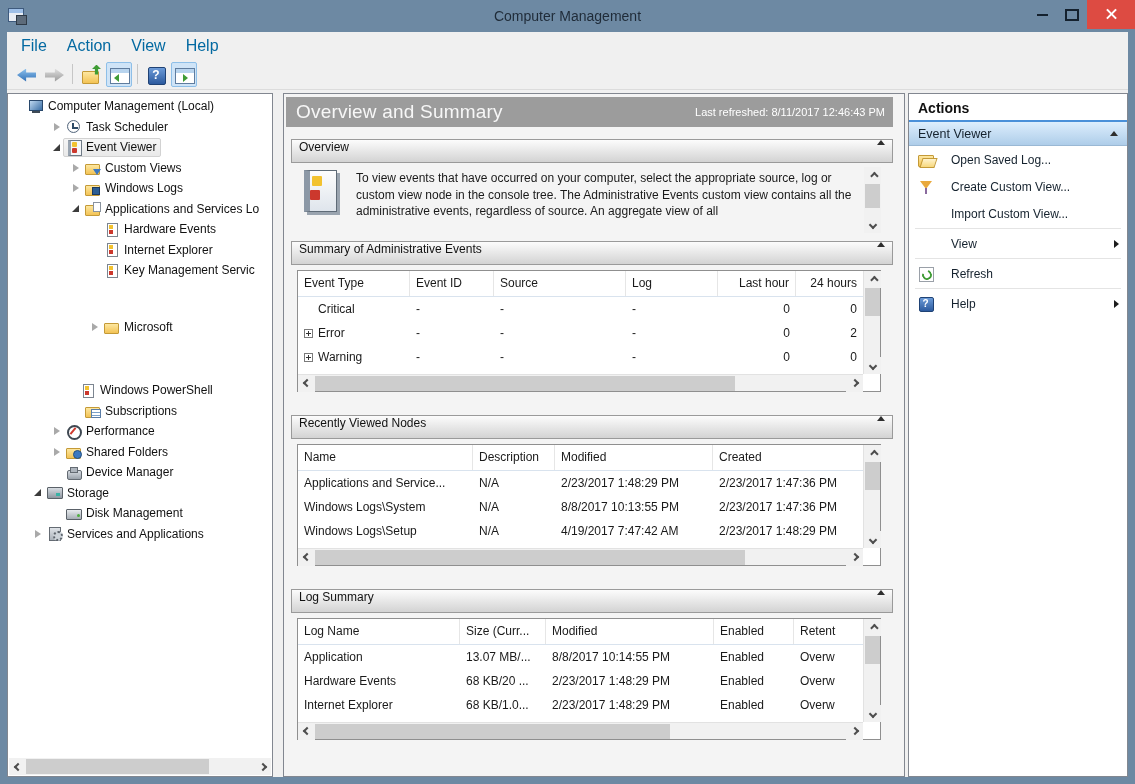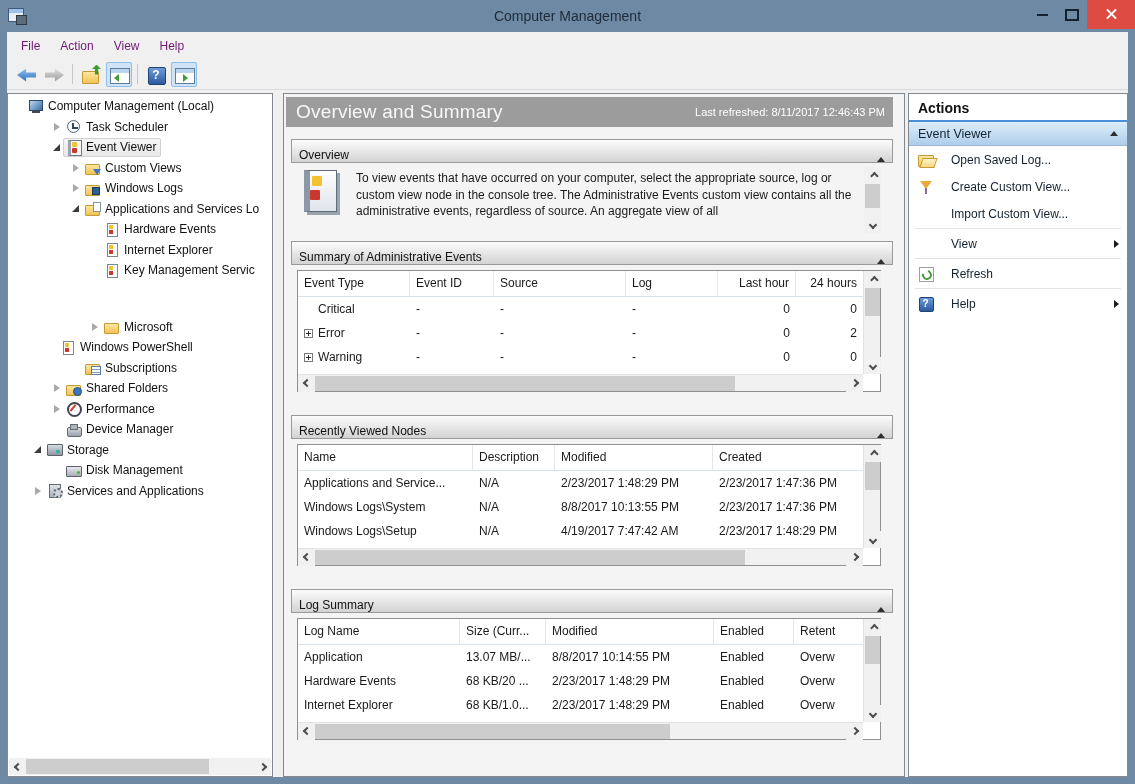--- a/index.html
+++ b/index.html
@@ -17,21 +17,21 @@
   .wc{width:30px;height:29px;display:flex;align-items:center;justify-content:center;position:relative;}
   .wc-min::before{content:"";width:11px;height:2px;background:#14212e;}
   .wc-max::before{content:"";width:10px;height:8px;border:2px solid #14212e;}
   .wc-close{width:48px;background:#dd4b42;}
   .wc-close::before,.wc-close::after{content:"";position:absolute;left:18px;top:13px;width:13px;height:2px;background:#fff;}
   .wc-close::before{transform:rotate(45deg);}
   .wc-close::after{transform:rotate(-45deg);}
 
   
   #menubar{position:absolute;left:7px;top:32px;width:1121px;height:27px;background:#f0f0f0;display:flex;align-items:center;padding-left:4px;}
-  .menu-item{padding:4px 10px;font-size:12px;color:#701a75;}
+  .menu-item{padding:4px 10px;font-size:16px;color:#0369a1;}
   #toolbar{position:absolute;left:7px;top:59px;width:1121px;height:31px;background:#f0f0f0;display:flex;align-items:center;padding-left:5px;border-bottom:1px solid #dcdcdc;}
   .tbtn{width:26px;height:25px;margin:0 1px;position:relative;border:1px solid transparent;border-radius:2px;}
   .tbtn.active{background:#cfe4f7;border-color:#8ebfe8;}
   .tb-sep{width:1px;height:20px;background:#c6c6c6;margin:0 4px;}
   .tb-back::before{content:"";position:absolute;left:3px;top:6px;width:19px;height:13px;
     background:linear-gradient(#8cc0ec,#2d6db5);clip-path:polygon(0 50%,48% 0,48% 30%,100% 30%,100% 70%,48% 70%,48% 100%);}
   .tb-fwd::before{content:"";position:absolute;left:3px;top:6px;width:19px;height:13px;
     background:linear-gradient(#dedede,#989898);clip-path:polygon(100% 50%,52% 0,52% 30%,0 30%,0 70%,52% 70%,52% 100%);}
   .tb-upfolder::before{content:"";position:absolute;left:3px;top:8px;width:15px;height:11px;
     background:linear-gradient(#fde7a0,#f3c355);border:1px solid #c49a37;border-radius:1px;}
@@ -107,21 +107,21 @@
   .chev.right{transform:rotate(-135deg);}
   .hthumb{height:15px;background:#cdcdcd;flex:none;}
   .vthumb{width:15px;margin-left:1px;background:#cdcdcd;flex:none;}
 
   
   #center-header{position:absolute;left:2px;right:11px;top:3px;height:30px;background:#9c9c9c;color:#f7f7f7;
     display:flex;align-items:center;padding:0 8px 0 10px;}
   #center-title{font-size:19px;letter-spacing:.2px;}
   #last-refreshed{margin-left:auto;font-size:11px;color:#fff;}
   .sec-head{position:absolute;left:7px;right:11px;height:24px;background:linear-gradient(#fcfcfc,#d3d3d3);
-    border:1px solid #9a9a9a;display:flex;align-items:flex-end;justify-content:space-between;padding:0 7px;font-size:12px;color:#111;}
+    border:1px solid #9a9a9a;display:flex;align-items:flex-start;justify-content:space-between;padding:0 7px;font-size:12px;color:#111;}
   .collapse-tri{width:0;height:0;border-left:4px solid transparent;border-right:4px solid transparent;border-bottom:5px solid #2e2e2e;}
   #sec-overview{top:45px;}
   #sec-admin{top:147px;}
   #sec-recent{top:321px;}
   #sec-log{top:495px;}
 
   #overview-body{position:absolute;left:14px;right:23px;top:73px;height:66px;display:flex;}
   .ov-icon{position:relative;width:42px;height:50px;flex:none;margin:2px 0 0 2px;}
   .ov-icon::before{content:"";position:absolute;left:4px;top:1px;width:26px;height:40px;background:linear-gradient(#fdfdfd,#dfe5ec);
     border:1px solid #5f6b77;border-left:6px solid #8c98a6;box-shadow:3px 3px 0 #9aa4af;}
@@ -270,46 +270,46 @@
               <span class="tlabel">Key Management Servic</span>
             </span>
           </div>
           <div class="tree-row" style="padding-left: 80px; margin-top: 36px;">
             <span class="expander exp-collapsed"></span>
             <span class="selbox">
               <span class="ti ti-folder"></span>
               <span class="tlabel">Microsoft</span>
             </span>
           </div>
-          <div class="tree-row" style="padding-left: 36px;">
+          <div class="tree-row" style="padding-left: 56px; margin-top: 43px;">
             <span class="expander"></span>
             <span class="selbox">
               <span class="ti ti-log"></span>
               <span class="tlabel">Windows PowerShell</span>
             </span>
           </div>
           <div class="tree-row" style="padding-left: 61px;">
             <span class="expander"></span>
             <span class="selbox">
               <span class="ti ti-subs"></span>
               <span class="tlabel">Subscriptions</span>
             </span>
           </div>
           <div class="tree-row" style="padding-left: 42px;">
             <span class="expander exp-collapsed"></span>
             <span class="selbox">
+              <span class="ti ti-perf"></span>
+              <span class="tlabel">Performance</span>
+            </span>
+          </div>
+          <div class="tree-row" style="padding-left: 42px;">
+            <span class="expander exp-collapsed"></span>
+            <span class="selbox">
               <span class="ti ti-shared"></span>
               <span class="tlabel">Shared Folders</span>
-            </span>
-          </div>
-          <div class="tree-row" style="padding-left: 42px;">
-            <span class="expander exp-collapsed"></span>
-            <span class="selbox">
-              <span class="ti ti-perf"></span>
-              <span class="tlabel">Performance</span>
             </span>
           </div>
           <div class="tree-row" style="padding-left: 42px;">
             <span class="expander"></span>
             <span class="selbox">
               <span class="ti ti-devmgr"></span>
               <span class="tlabel">Device Manager</span>
             </span>
           </div>
           <div class="tree-row" style="padding-left: 23px;">

